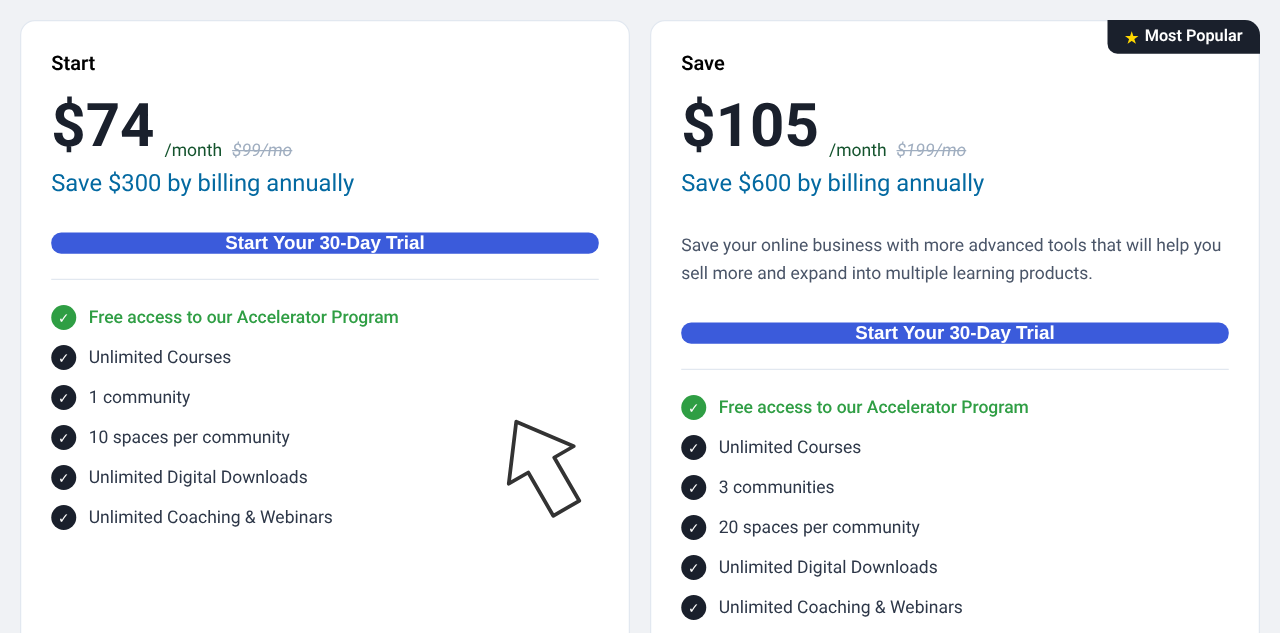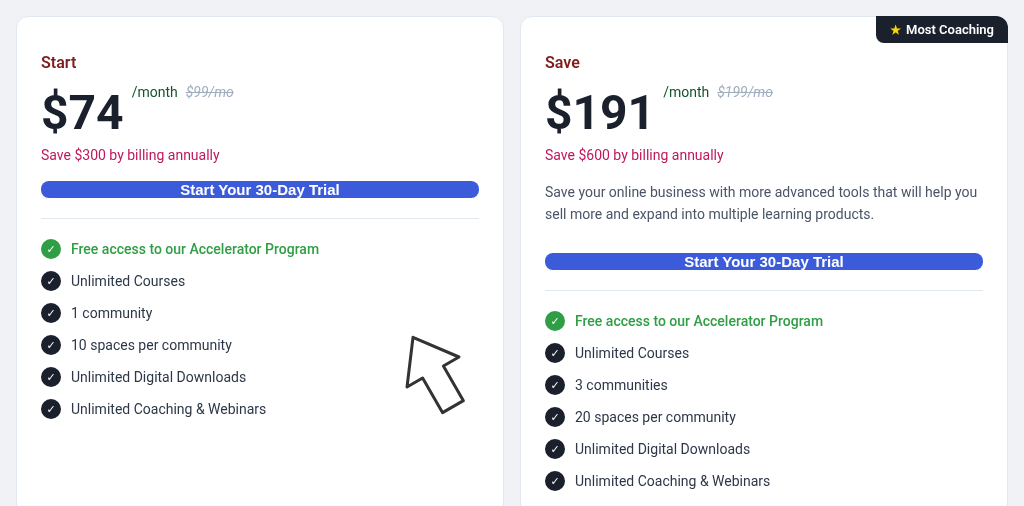--- a/index.html
+++ b/index.html
@@ -23,49 +23,48 @@
       background: #ffffff;
       border-radius: 12px;
       padding: 24px;
       flex: 1;
       border: 1px solid #e2e8f0;
       position: relative;
     }
     .plan-name {
       font-size: 16px;
       font-weight: 600;
-      color: #7f1d1d;
+      color: #000000;
       margin-bottom: 12px;
-      margin-top: 12px;
     }
     .price-row {
       display: flex;
-      align-items: flex-start;
+      align-items: flex-end;
       gap: 8px;
       margin-bottom: 6px;
     }
     .price-main {
       font-size: 48px;
       font-weight: 700;
       color: #1a202c;
     }
     .price-period {
       font-size: 14px;
       color: #14532d;
     }
     .price-original {
       font-size: 14px;
       color: #a0aec0;
       text-decoration: line-through;
       font-style: italic;
     }
     .save-text {
-      font-size: 14px;
-      color: #be185d;
-      margin-bottom: 18px;
+      font-size: 19px;
+      color: #0369a1;
+      margin-bottom: 28px;
       cursor: pointer;
     }
     .plan-description {
       font-size: 14px;
       color: #4a5568;
       line-height: 1.6;
       margin-bottom: 20px;
       min-height: 52px;
     }
     .trial-button {
@@ -195,25 +194,25 @@
       <svg width="100" height="90" viewBox="0 0 100 90" fill="none" xmlns="http://www.w3.org/2000/svg">
         <g transform="rotate(-30, 50, 45)">
           <polygon points="50,5 80,45 62,45 62,85 38,85 38,45 20,45" fill="white" stroke="#333" stroke-width="3" stroke-linejoin="round"></polygon>
         </g>
       </svg>
     </div>
     </div>
     <div class="plan-card">
       <div class="most-popular-badge">
         <span class="star">★</span>
-        <span>Most Coaching</span>
+        <span>Most Popular</span>
       </div>
       <div class="plan-name">Save</div>
       <div class="price-row">
-        <span class="price-main">$191</span>
+        <span class="price-main">$105</span>
         <span class="price-period">/month</span>
         <span class="price-original">$199/mo</span>
       </div>
       <div class="save-text">Save $600 by billing annually</div>
       <div class="plan-description">Save your online business with more advanced tools that will help you sell more and expand into multiple learning products.</div>
       <button class="trial-button">Start Your 30-Day Trial</button>
       <div class="divider"></div>
       <ul class="features-list">
         <li class="feature-item highlight">
           <span class="check-icon green">✓</span>

